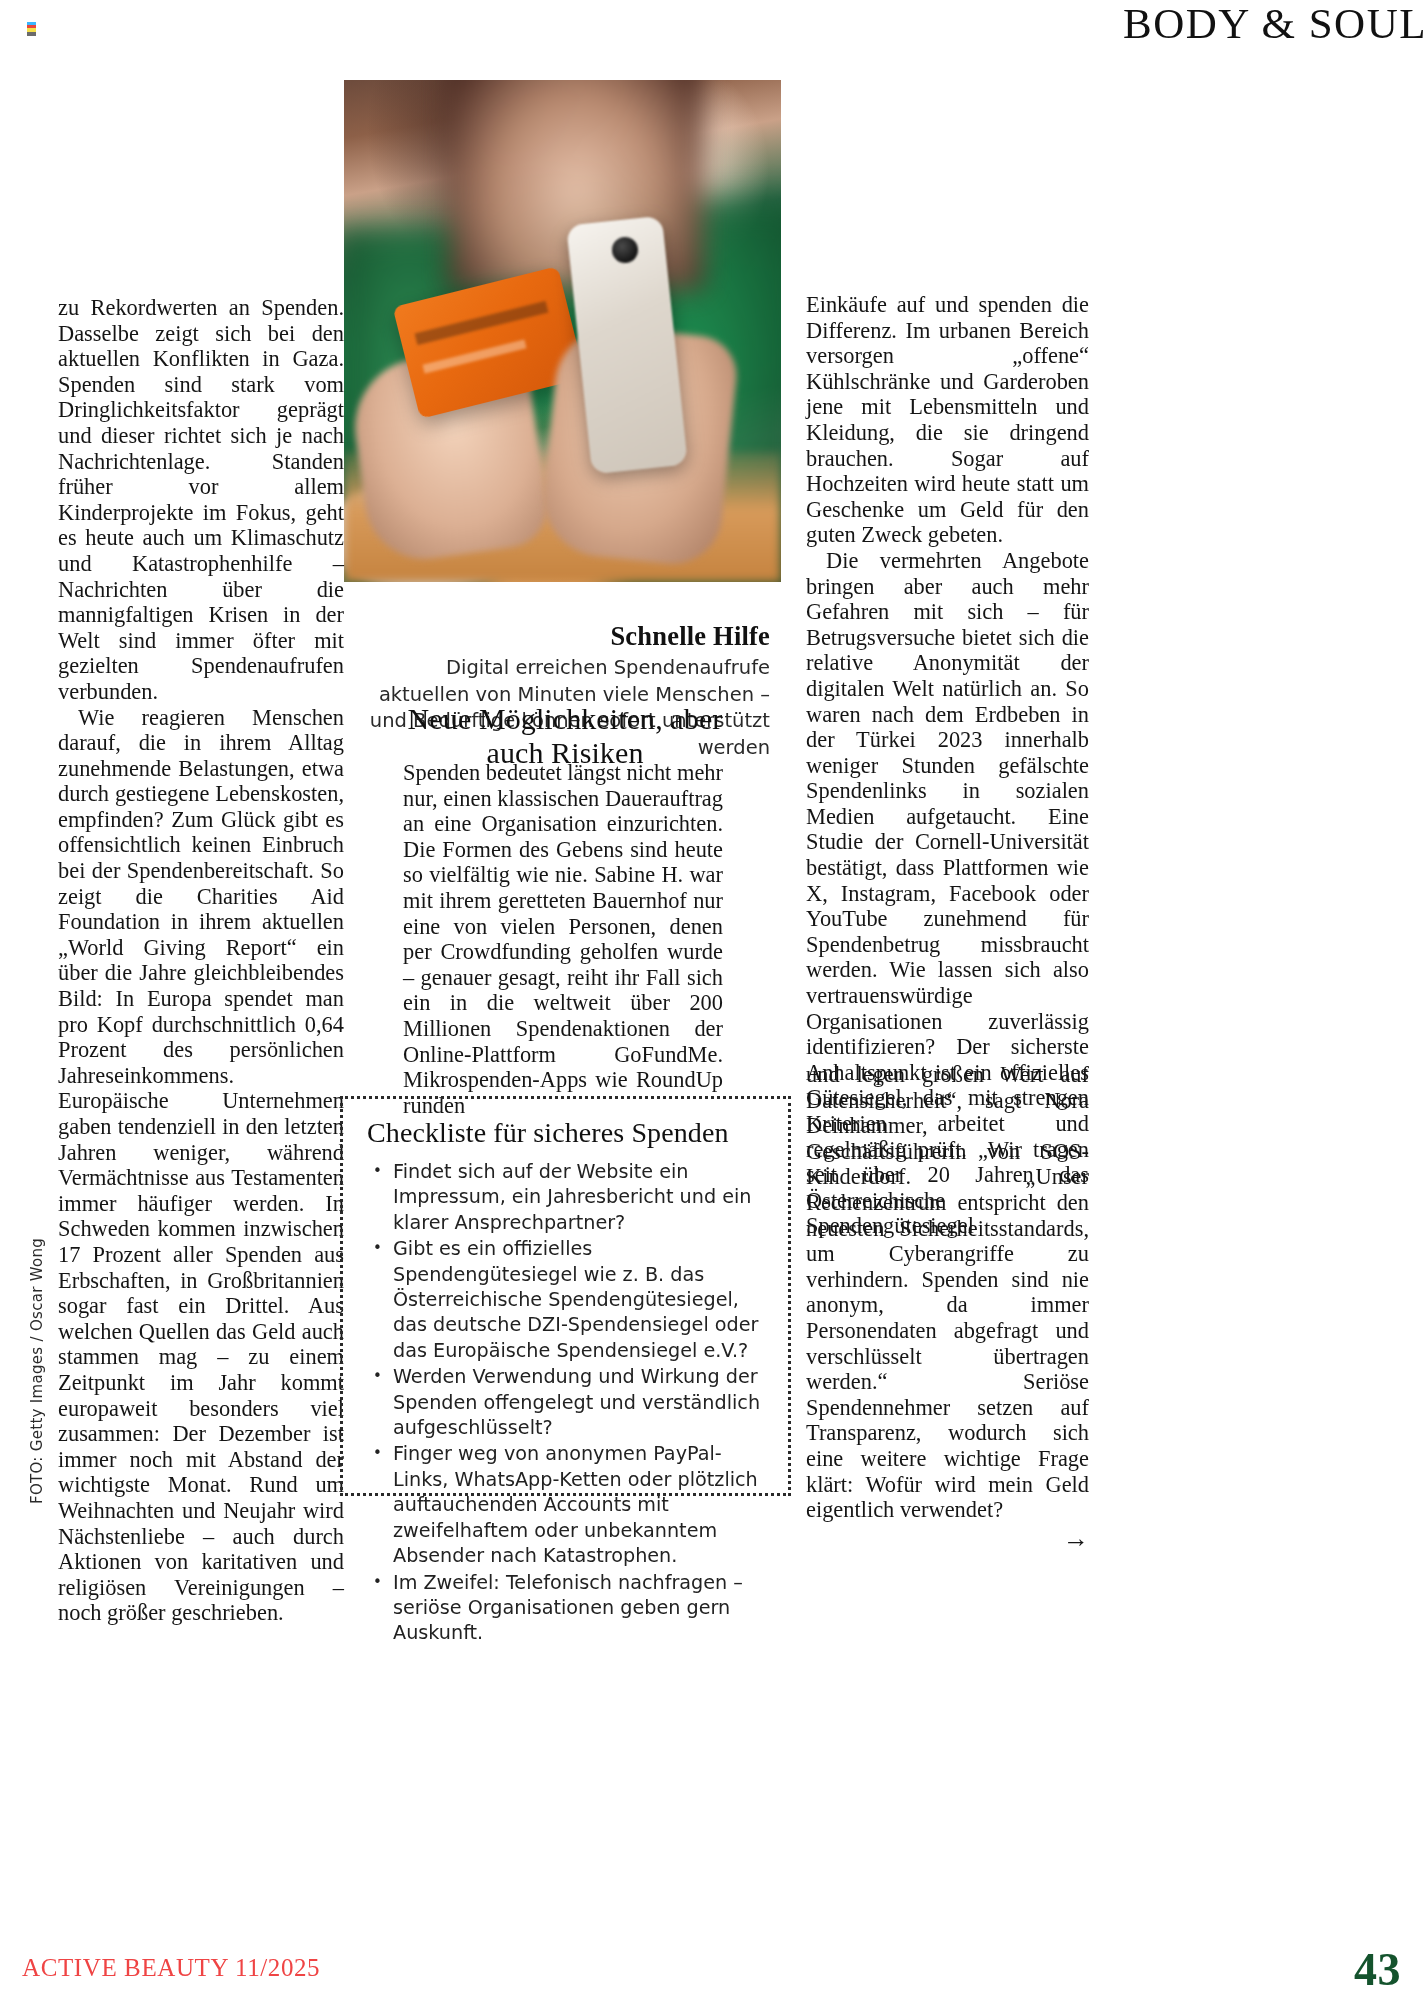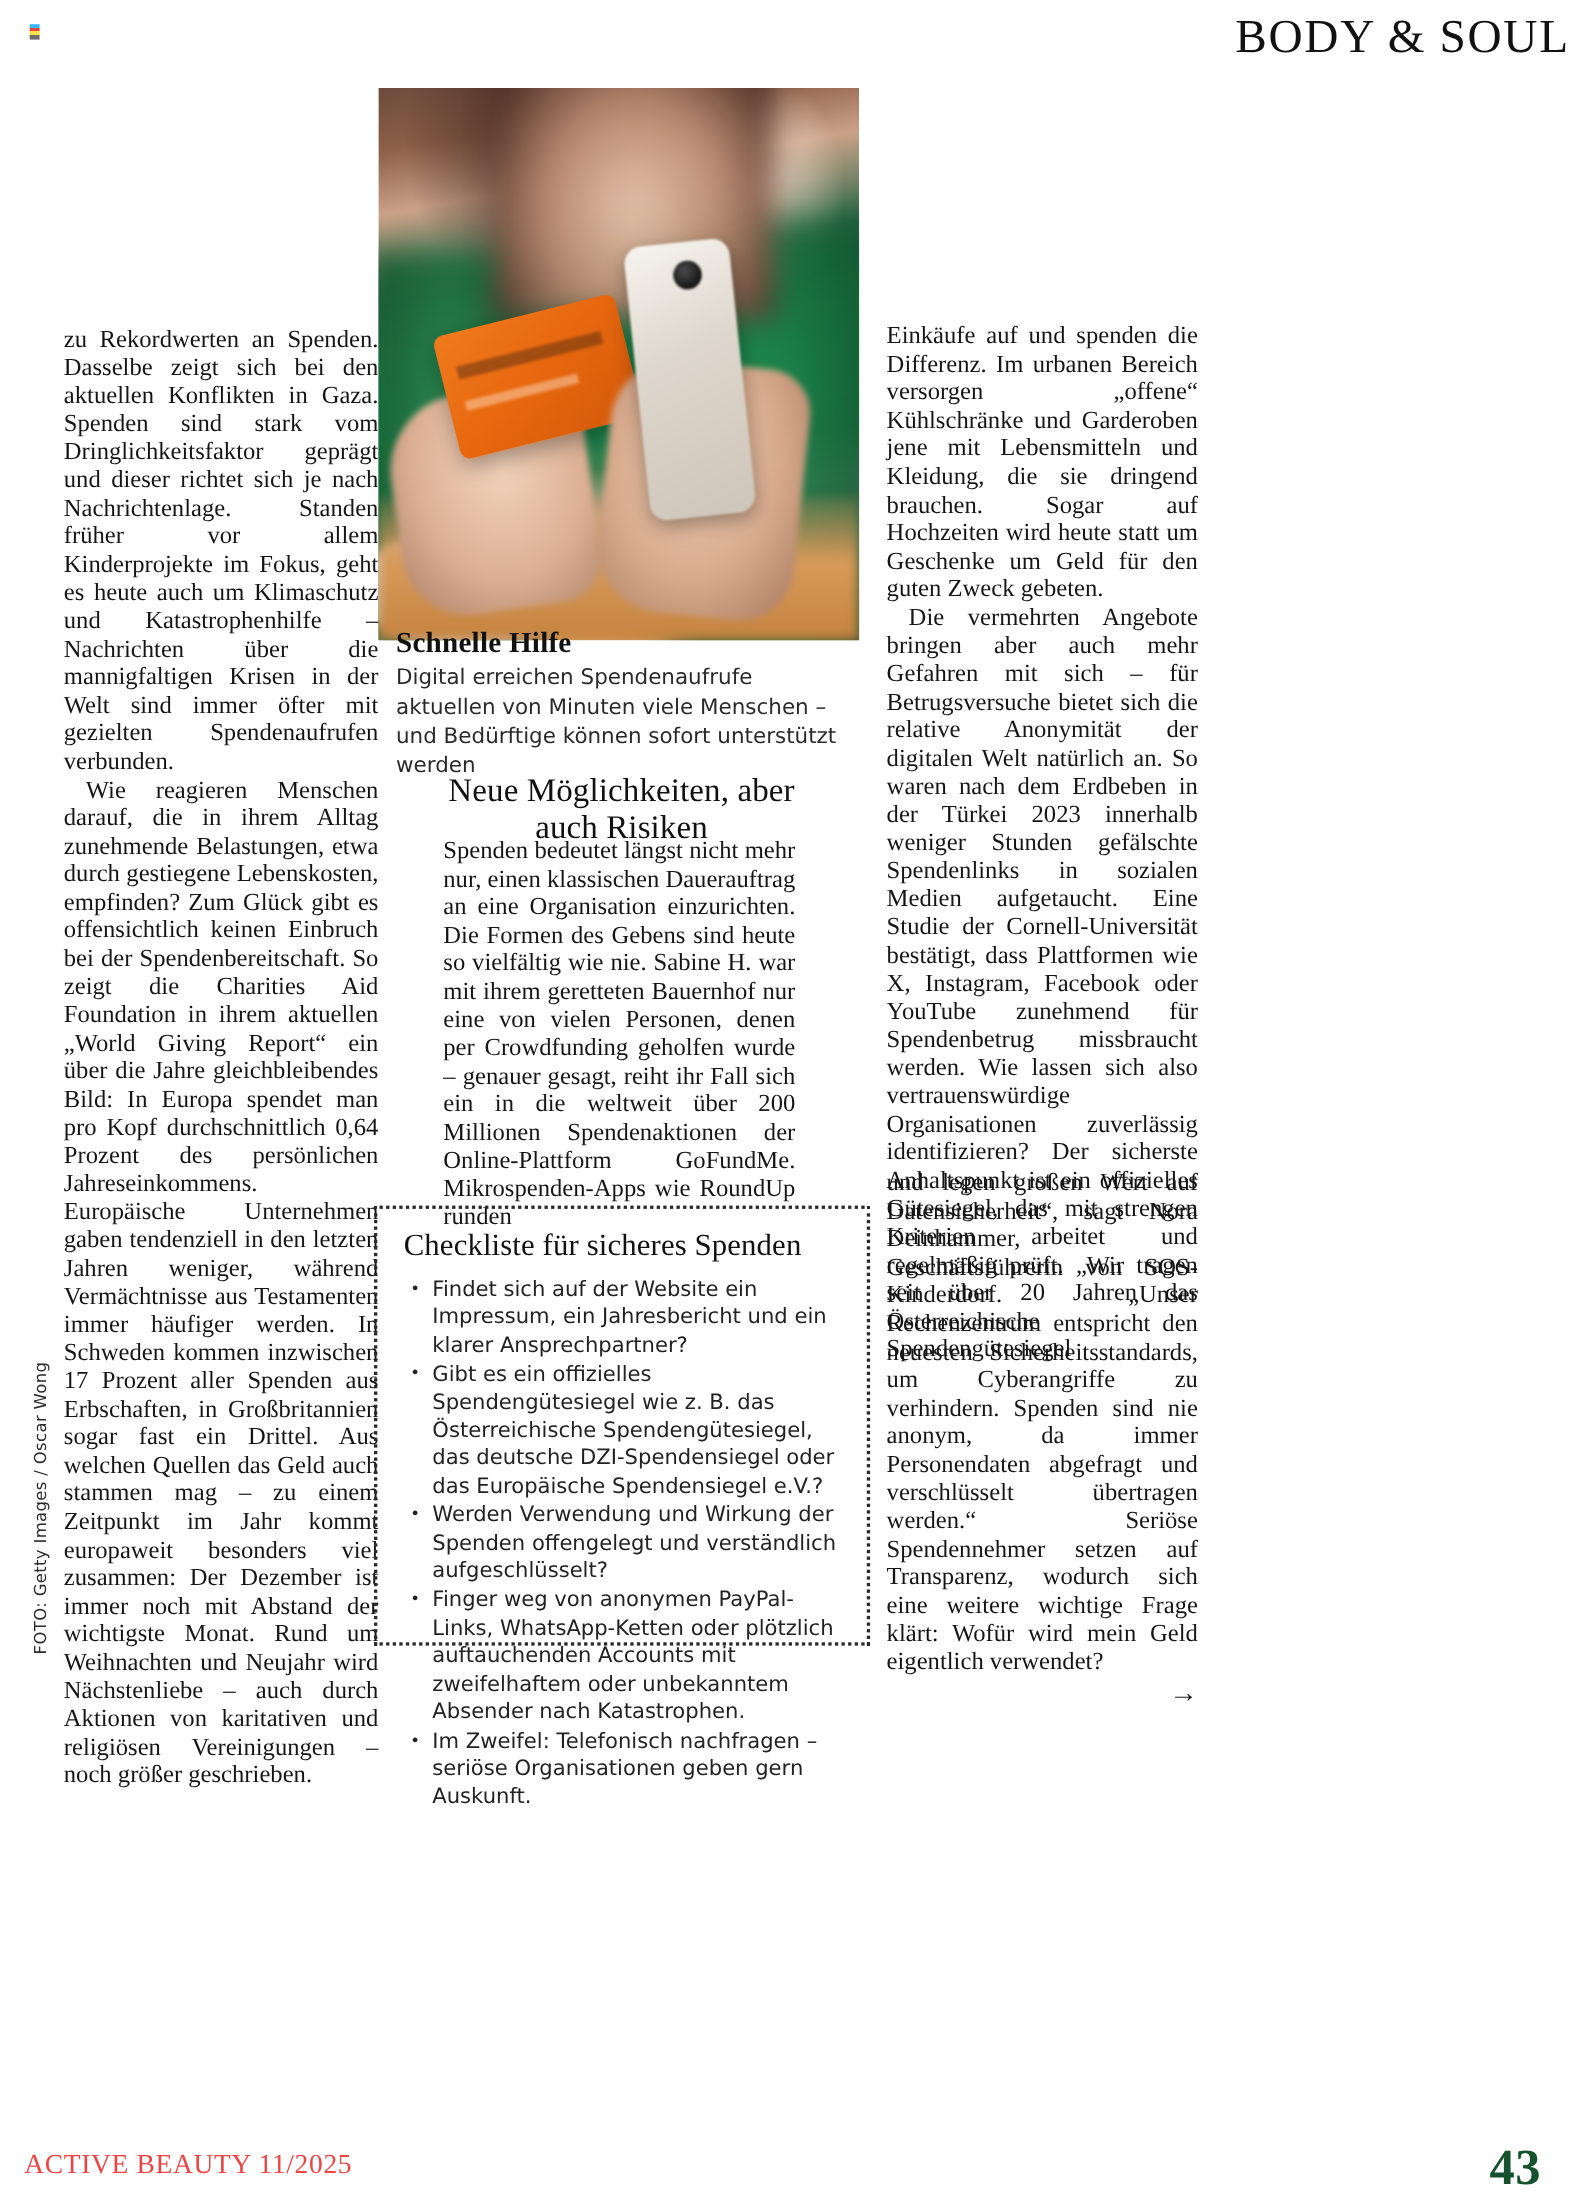--- a/index.html
+++ b/index.html
@@ -21,21 +21,21 @@
     position: absolute;
     top: 0px;
     right: 0px;
     width: 560px;
     text-align: right;
     font-family: "Liberation Serif", serif;
     font-size: 43px;
     letter-spacing: 1.5px;
     color: #111;
     line-height: 1;
-    padding-top: 12px;
+    padding-top: 2px;
     white-space: nowrap;
     overflow: hidden;
   }
   .folio-mark {
     position: absolute;
     top: 22px;
     left: 27px;
     width: 9px;
     height: 14px;
     background: linear-gradient(
@@ -218,23 +218,23 @@
   .col-right-2 {
     left: 806px;
     top: 1062px;
     width: 283px;
   }
 
   
   .caption-block {
     position: absolute;
     left: 360px;
-    top: 568px;
+    top: 620px;
     width: 410px;
-    text-align: left;
+    text-align: right;
   }
   .caption-title {
     font-family: "Liberation Serif", serif;
     font-weight: bold;
     font-size: 26.5px;
     line-height: 32px;
     letter-spacing: .2px;
     color: #111;
     margin-bottom: 3px;
   }

